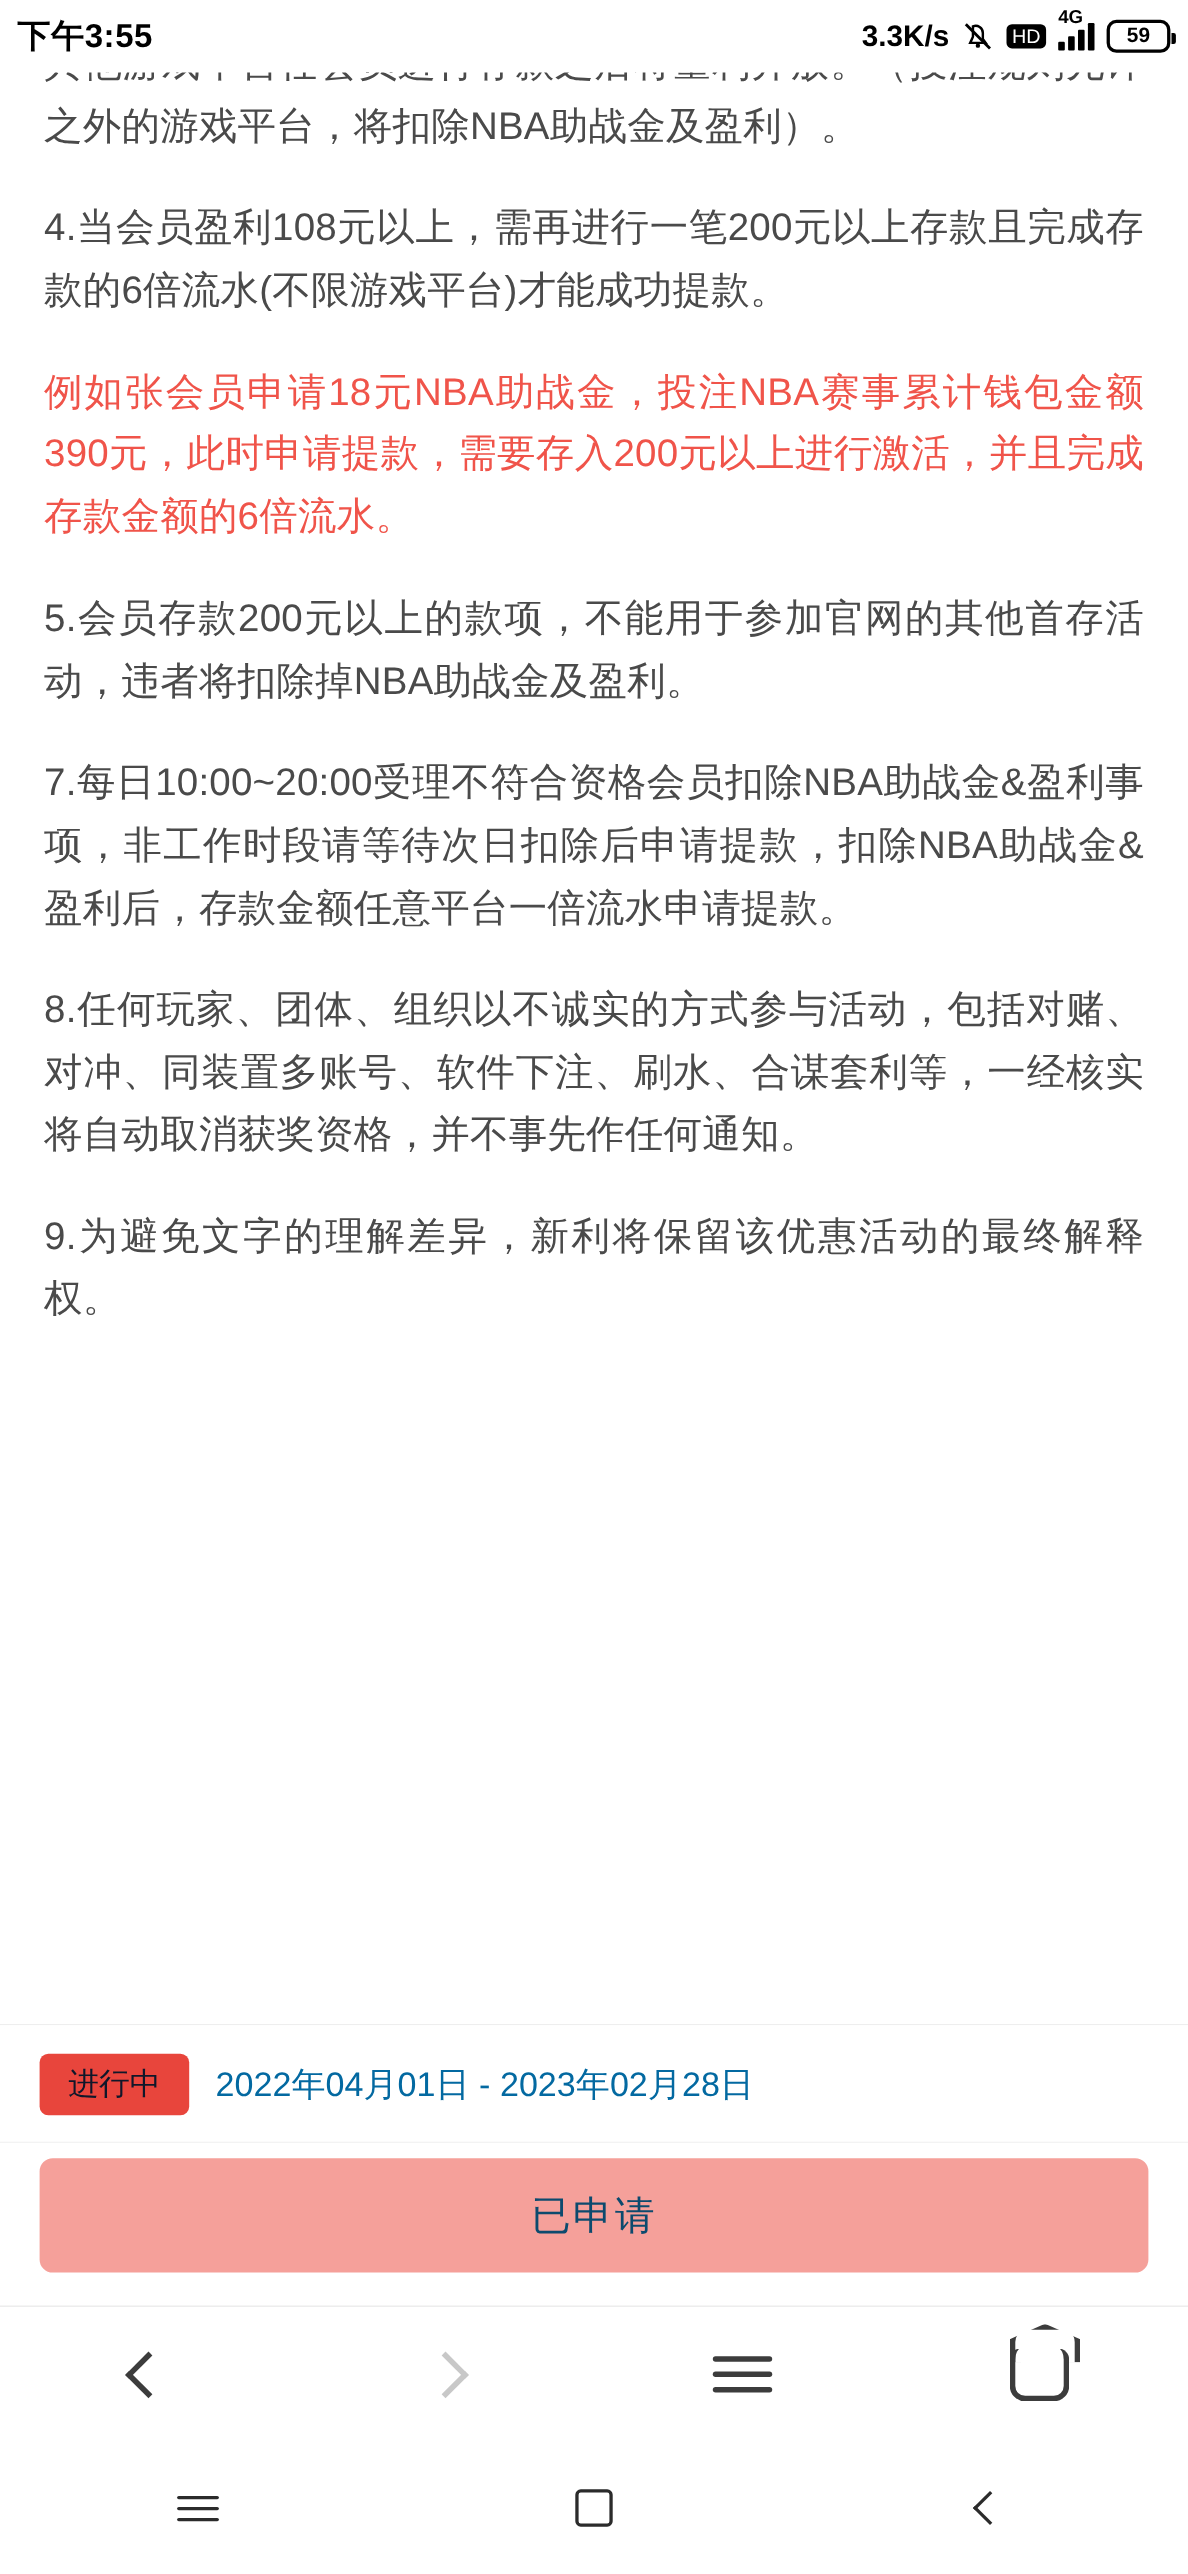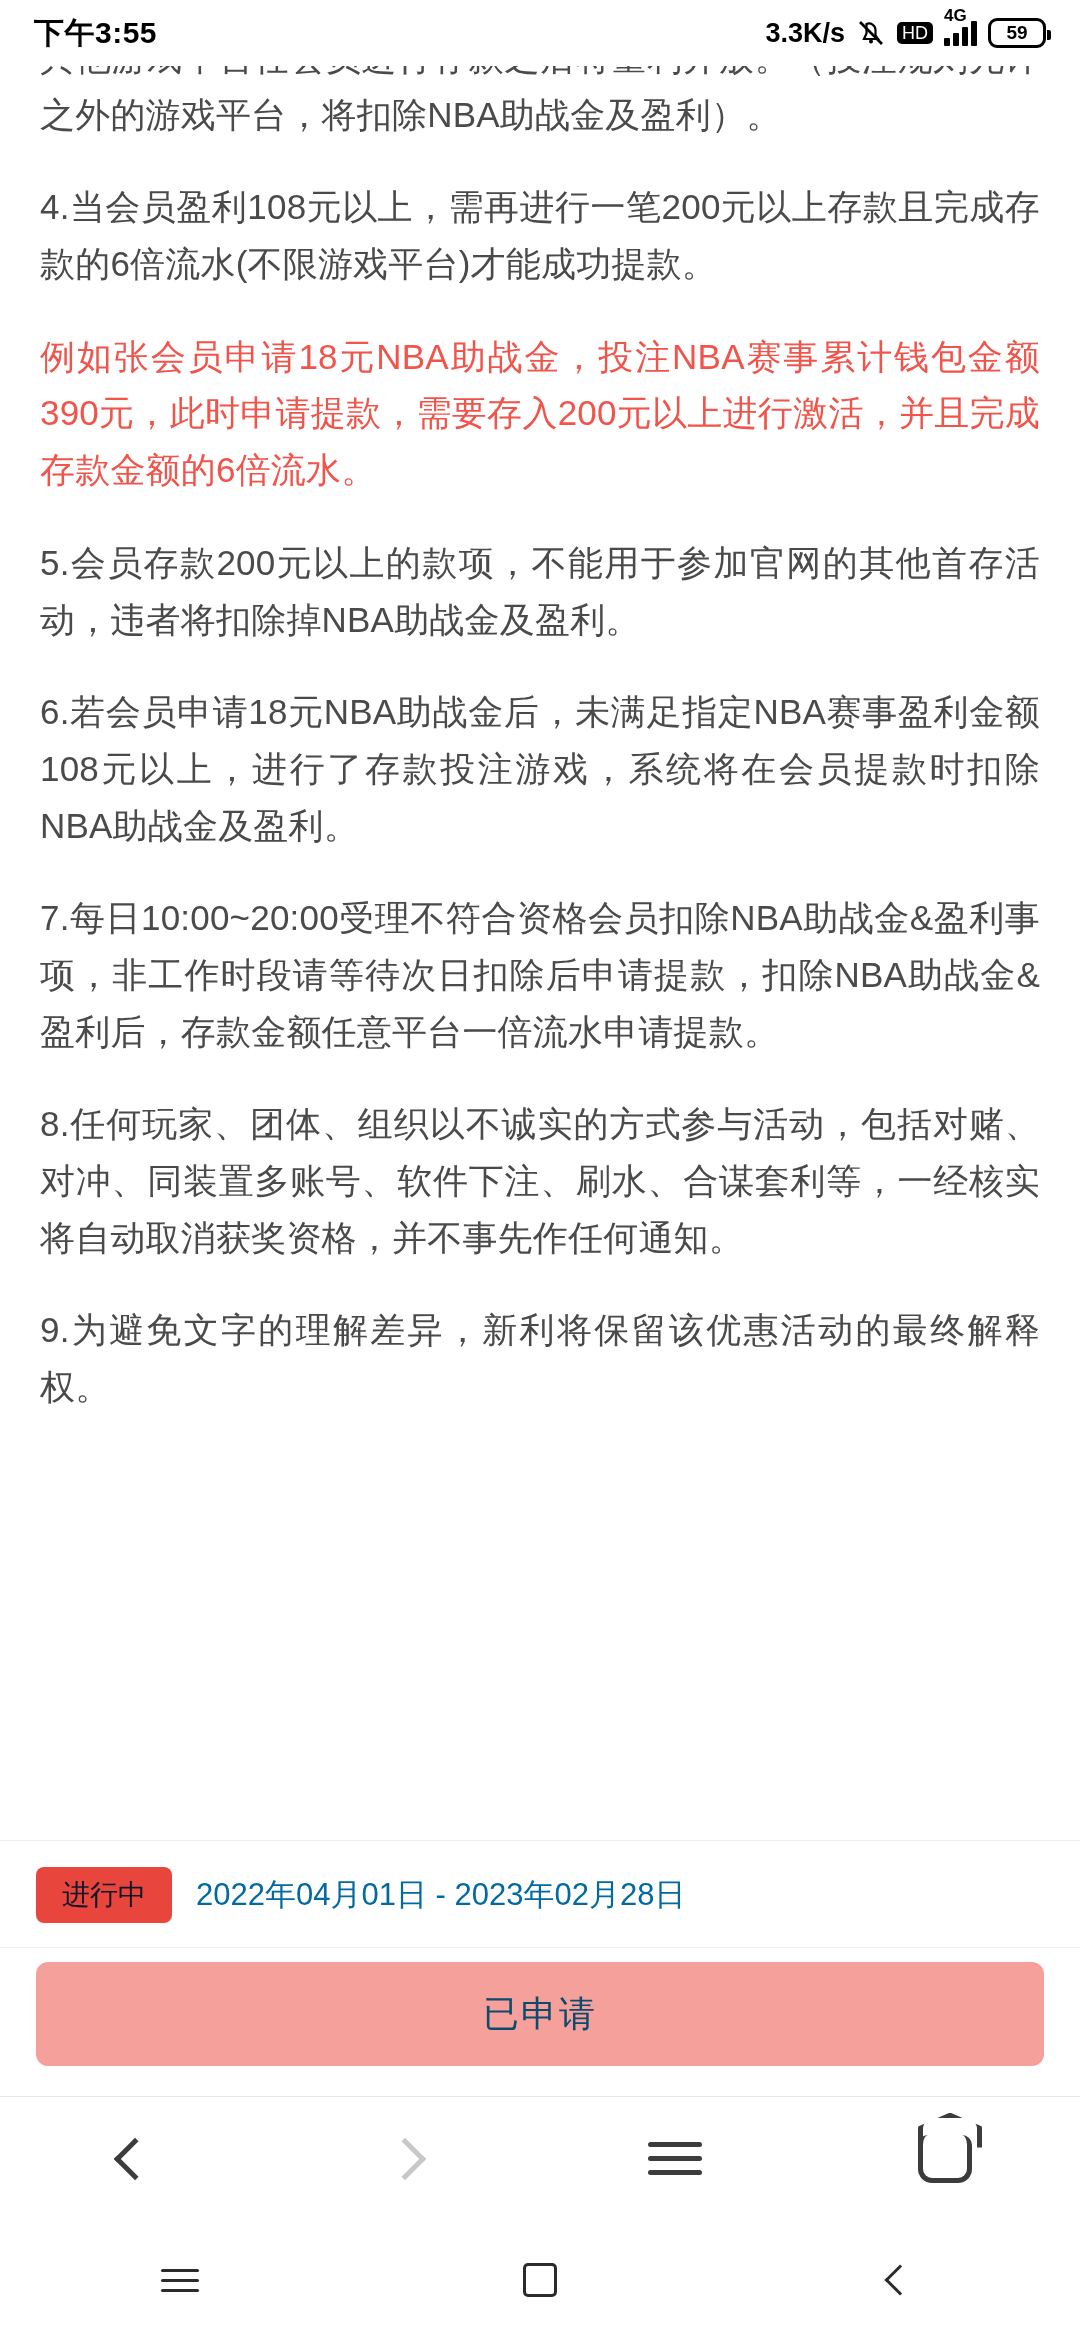--- a/index.html
+++ b/index.html
@@ -18,21 +18,21 @@
     display: flex;
     flex-direction: column;
   }
 
   
   .statusbar {
     height: 66px;
     flex: 0 0 66px;
     display: flex;
     align-items: center;
-    padding: 0 34px;
+    padding: 0 16px;
     background: #ffffff;
     color: #000000;
     font-size: 30px;
     font-weight: bold;
   }
   .status-time { letter-spacing: 0.5px; }
   .status-spacer { flex: 1; }
   .status-right {
     display: flex;
     align-items: center;
@@ -275,21 +275,20 @@
       </span>
     </div>
   </div>
 
   <div class="content">
     <div class="content-inner">
       <p class="para">其他游戏平台任会员进行存款之后将量利开放。（投注规则允许之外的游戏平台，将扣除NBA助战金及盈利）。</p>
       <p class="para">4.当会员盈利108元以上，需再进行一笔200元以上存款且完成存款的6倍流水(不限游戏平台)才能成功提款。</p>
       <p class="para highlight">例如张会员申请18元NBA助战金，投注NBA赛事累计钱包金额390元，此时申请提款，需要存入200元以上进行激活，并且完成存款金额的6倍流水。</p>
       <p class="para">5.会员存款200元以上的款项，不能用于参加官网的其他首存活动，违者将扣除掉NBA助战金及盈利。</p>
-      <p class="para">6.若会员申请18元NBA助战金后，未满足指定NBA赛事盈利金额108元以上，进行了存款投注游戏，系统将在会员提款时扣除NBA助战金及盈利。</p>
       <p class="para">7.每日10:00~20:00受理不符合资格会员扣除NBA助战金&amp;盈利事项，非工作时段请等待次日扣除后申请提款，扣除NBA助战金&amp;盈利后，存款金额任意平台一倍流水申请提款。</p>
       <p class="para">8.任何玩家、团体、组织以不诚实的方式参与活动，包括对赌、对冲、同装置多账号、软件下注、刷水、合谋套利等，一经核实将自动取消获奖资格，并不事先作任何通知。</p>
       <p class="para last">9.为避免文字的理解差异，新利将保留该优惠活动的最终解释权。</p>
     </div>
     <div class="fade-bottom"></div>
   </div>
 
   <div class="promo-bar">
     <span class="status-badge">进行中</span>
     <span class="promo-date">2022年04月01日 - 2023年02月28日</span>

